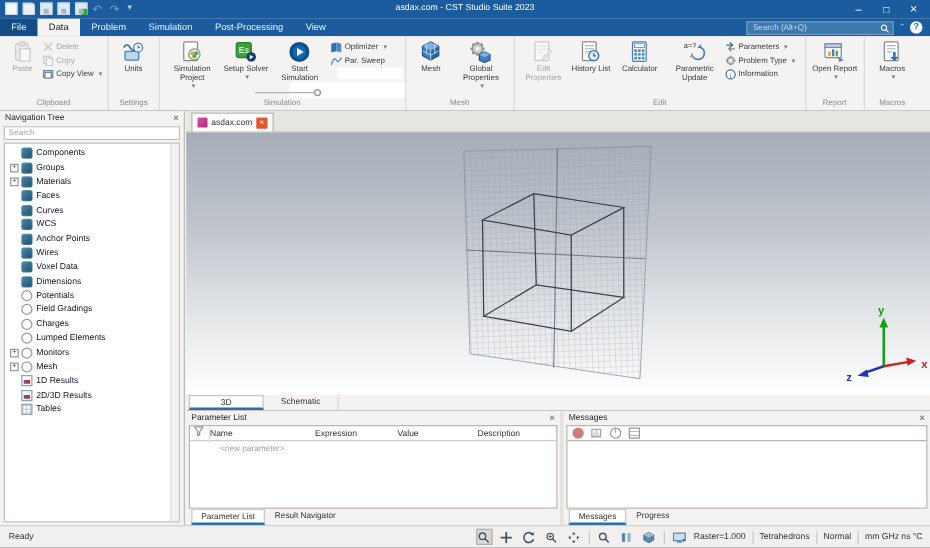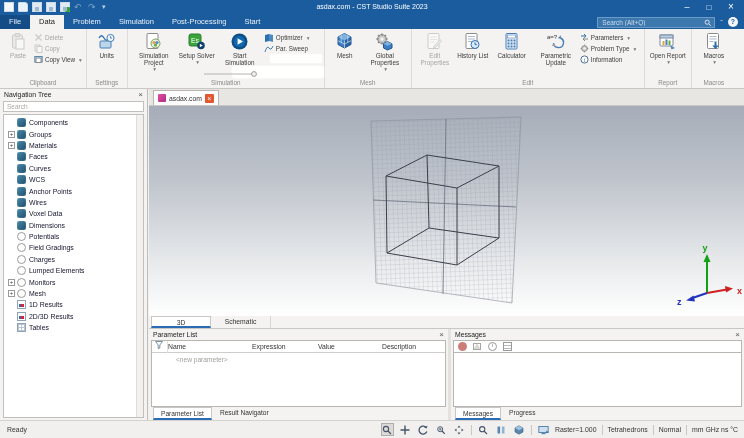--- a/index.html
+++ b/index.html
@@ -173,21 +173,21 @@
         <div class="mtab file">File</div>
 
         <div class="mtab active">Data</div>
 
         <div class="mtab">Problem</div>
 
         <div class="mtab">Simulation</div>
 
         <div class="mtab">Post-Processing</div>
 
-        <div class="mtab">Start</div>
+        <div class="mtab">View</div>
       </div>
     <div class="menuright">
       <div class="searchbox">
         <input placeholder="Search (Alt+Q)" style="">
         <svg class="sicon" viewBox="0 0 10 10">
           <circle cx="4" cy="4" r="2.6" fill="none" stroke="#e8eef5" stroke-width="1.1"></circle>
           <line x1="6" y1="6" x2="8.6" y2="8.6" stroke="#e8eef5" stroke-width="1.2"></line>
         </svg>
       </div>
       <span class="ribbon-caret">ˆ</span>

